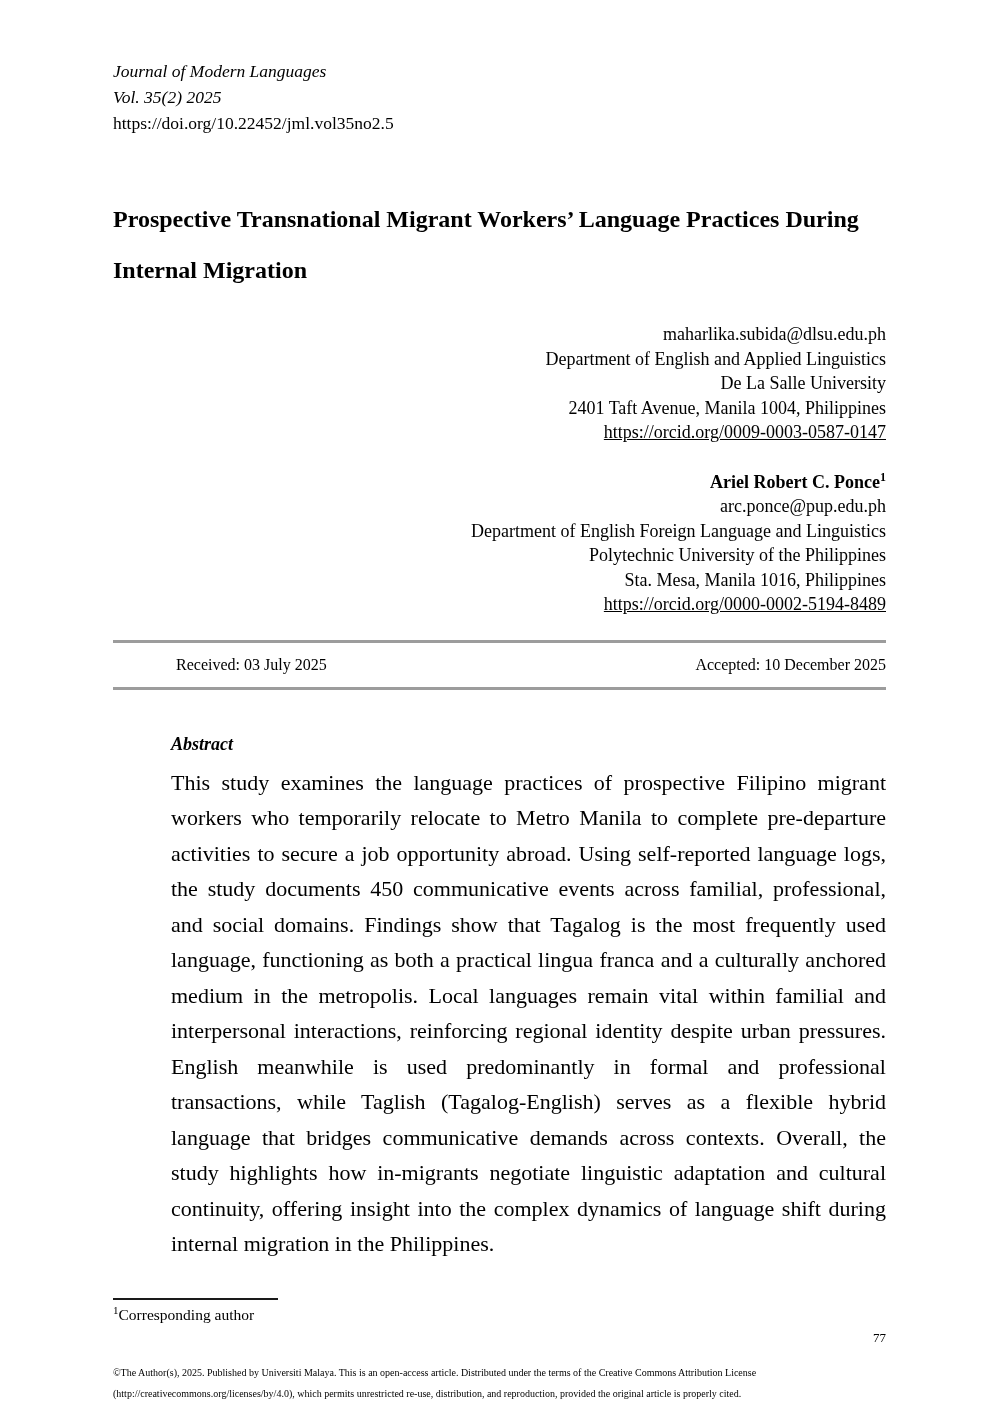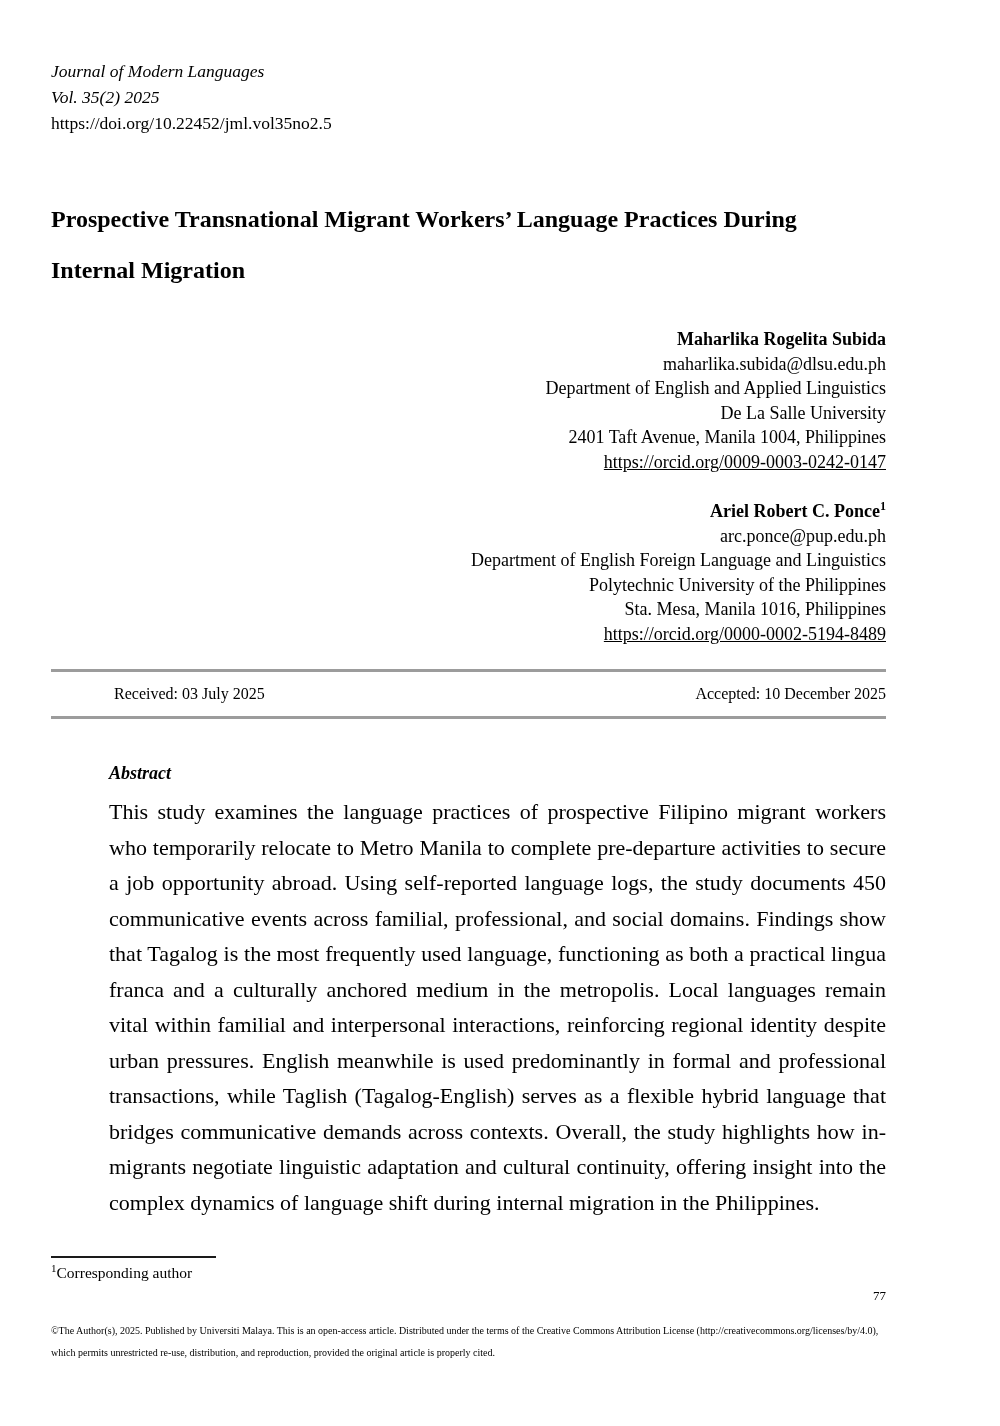--- a/index.html
+++ b/index.html
@@ -4,21 +4,21 @@
 <style>
   * { margin: 0; padding: 0; box-sizing: border-box; }
   html, body { background: #e8e8e8; }
   body { display: flex; justify-content: center; }
   .page {
     width: 1000px;
     height: 1426px;
     background: #ffffff;
     color: #000;
     font-family: "Liberation Serif", serif;
-    padding: 58px 114px 40px 51px;
+    padding: 58px 114px 40px 113px;
     position: relative;
     overflow: hidden;
   }
   
   .journal-header { font-size: 17.5px; line-height: 26px; }
   .italic-line { font-style: italic; }
   
   .paper-title {
     margin-top: 58px;
     font-size: 24px;
@@ -70,26 +70,25 @@
     <div class="italic-line">Journal of Modern Languages</div>
     <div class="italic-line">Vol. 35(2) 2025</div>
     <div>https://doi.org/10.22452/jml.vol35no2.5</div>
   </div>
 
   <h1 class="paper-title">Prospective Transnational Migrant Workers’ Language Practices During Internal Migration</h1>
 
   <div class="author-blocks">
 
     <div class="author-block">
-      <div class="author-name"><span>Maharlika Rogelita Subida</span><sup></sup></div>
       <div>maharlika.subida@dlsu.edu.ph</div>
       <div>Department of English and Applied Linguistics</div>
       <div>De La Salle University</div>
       <div>2401 Taft Avenue, Manila 1004, Philippines</div>
-      <div><a class="orcid-link">https://orcid.org/0009-0003-0242-0147</a></div>
+      <div><a class="orcid-link">https://orcid.org/0009-0003-0587-0147</a></div>
     </div>
 
     <div class="author-block">
       <div class="author-name"><span>Ariel Robert C. Ponce</span><sup>1</sup></div>
       <div>arc.ponce@pup.edu.ph</div>
       <div>Department of English Foreign Language and Linguistics</div>
       <div>Polytechnic University of the Philippines</div>
       <div>Sta. Mesa, Manila 1016, Philippines</div>
       <div><a class="orcid-link">https://orcid.org/0000-0002-5194-8489</a></div>
     </div>

